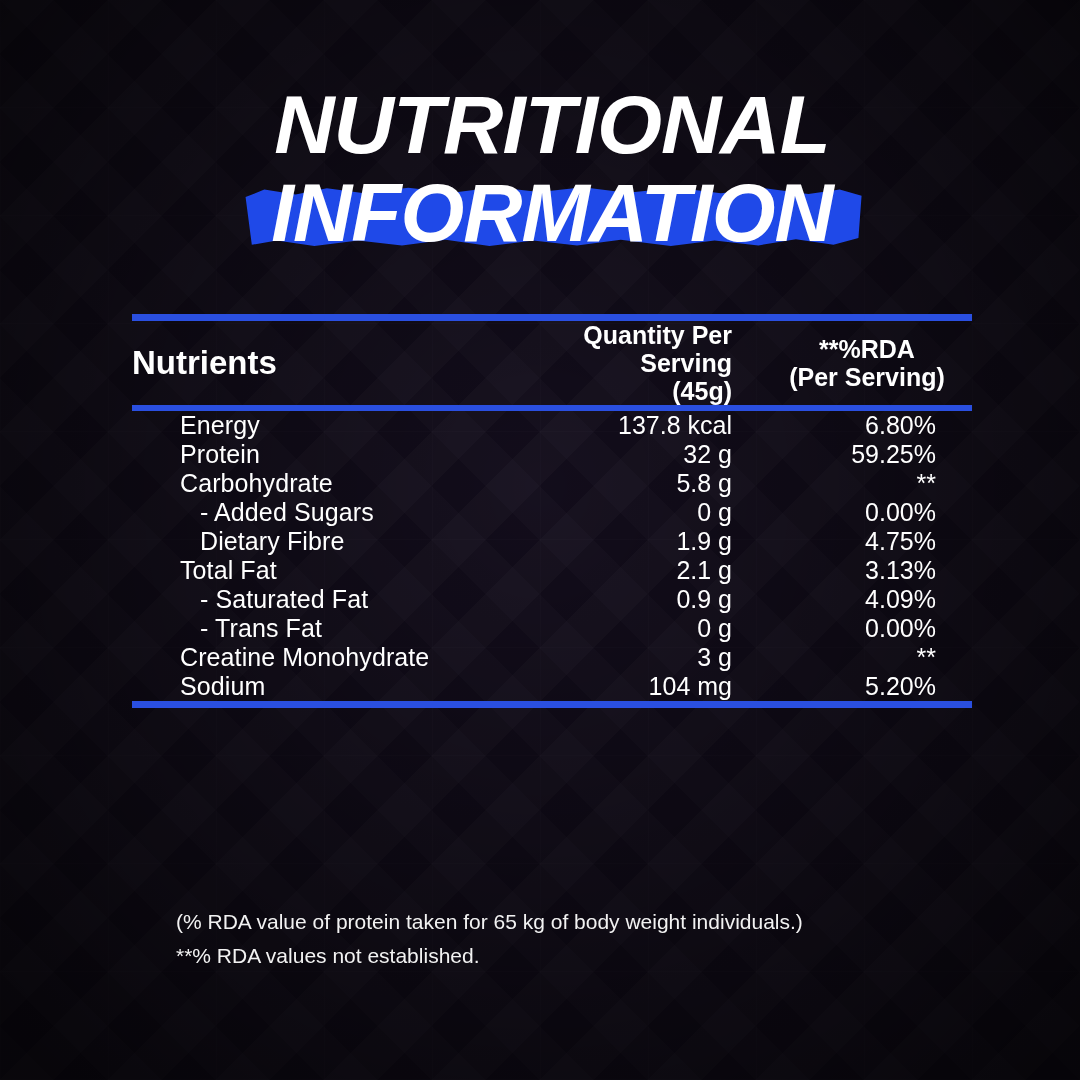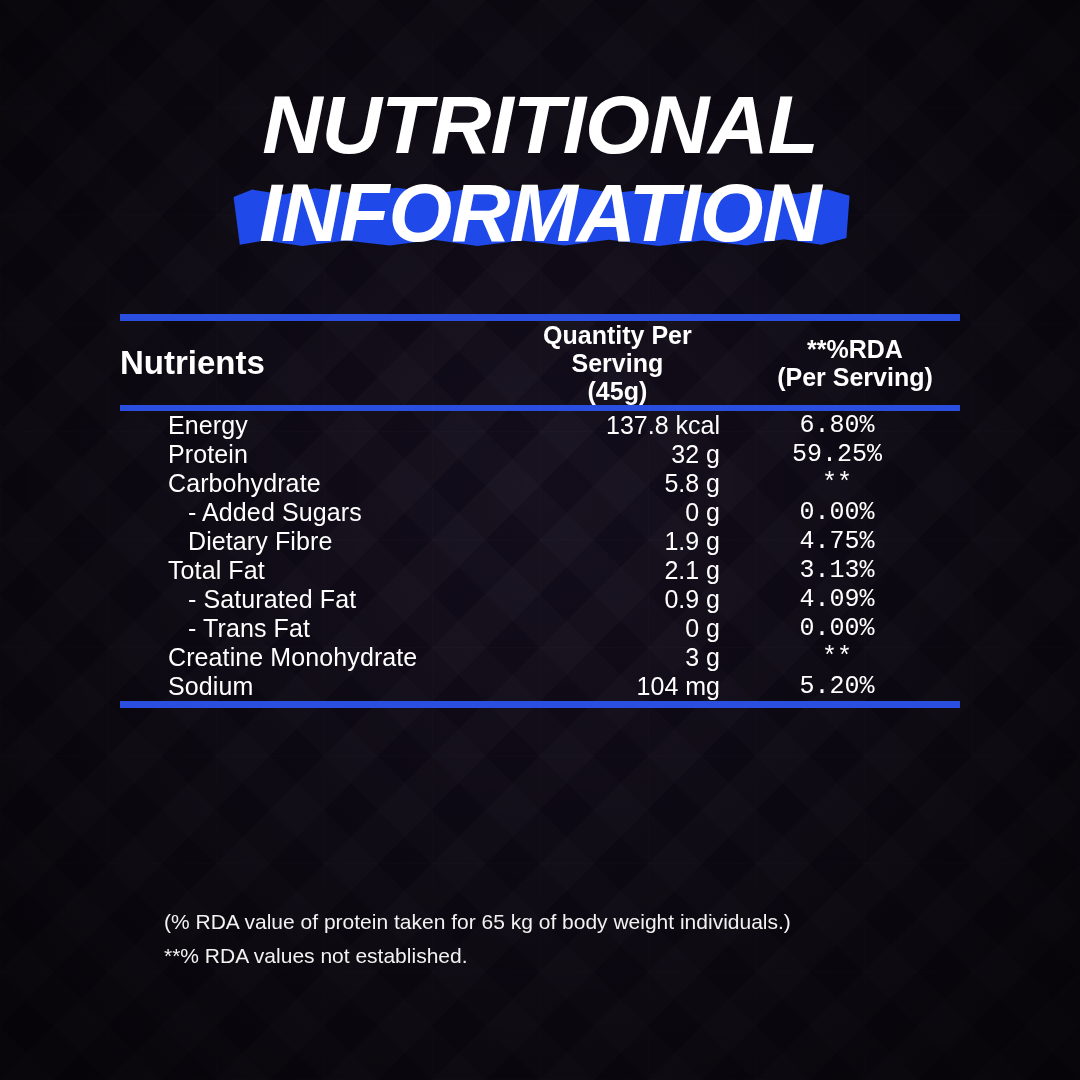--- a/index.html
+++ b/index.html
@@ -7,20 +7,21 @@
     width: 1080px; height: 1080px;
     background: #0d0d0d;
     font-family: "Liberation Sans", sans-serif;
     overflow: hidden;
   }
   #page {
     position: relative;
     width: 1080px; height: 1080px;
     background: #4c1d95;
     overflow: hidden;
+    padding-left: 12px;
   }
   
   #bg-texture {
     position: absolute; inset: 0;
     background-color: #0e0e0e;
     background-image:
       linear-gradient(135deg, rgba(255,255,255,0.030) 25%, transparent 25%, transparent 50%, rgba(255,255,255,0.030) 50%, rgba(255,255,255,0.030) 75%, transparent 75%),
       linear-gradient(45deg, rgba(255,255,255,0.022) 25%, transparent 25%, transparent 50%, rgba(255,255,255,0.022) 50%, rgba(255,255,255,0.022) 75%, transparent 75%),
       linear-gradient(90deg, rgba(255,255,255,0.018) 1px, transparent 1px),
       linear-gradient(0deg, rgba(255,255,255,0.018) 1px, transparent 1px);
@@ -104,21 +105,21 @@
     color: #ffffff;
   }
   table.nutri th, table.nutri td {
     padding: 0;
     vertical-align: middle;
   }
   .head-row th {
     padding: 14px 0 10px 0;
   }
   .col-nutrient { width: 47%; text-align: left; }
-  .col-qty { width: 28%; text-align: center; }
+  .col-qty { width: 28%; text-align: right; }
   .col-rda { width: 25%; text-align: center; }
 
   .h-nutrients {
     font-size: 33px;
     font-weight: bold;
     letter-spacing: 0px;
     padding-left: 48px;
   }
   .h-sub {
     font-size: 25px;
@@ -131,21 +132,21 @@
 
   .data-row td {
     font-size: 25px;
     font-weight: normal;
     padding: 8.5px 0;
     color: #ffffff;
   }
   .data-row td.name { padding-left: 48px; letter-spacing: 0.1px; }
   .data-row td.name.indent { padding-left: 68px; }
   .data-row td.qty { text-align: right; padding-right: 30px; }
-  .data-row td.rda { text-align: center; padding-right: 36px; font-family: Liberation Mono, monospace; }
+  .data-row td.rda { text-align: right; padding-right: 36px; }
 
   .footnotes {
     position: absolute;
     left: 164px; right: 120px;
     top: 905px;
     color: #ffffff;
   }
   .footnotes p {
     font-size: 21px;
     line-height: 1.62;

